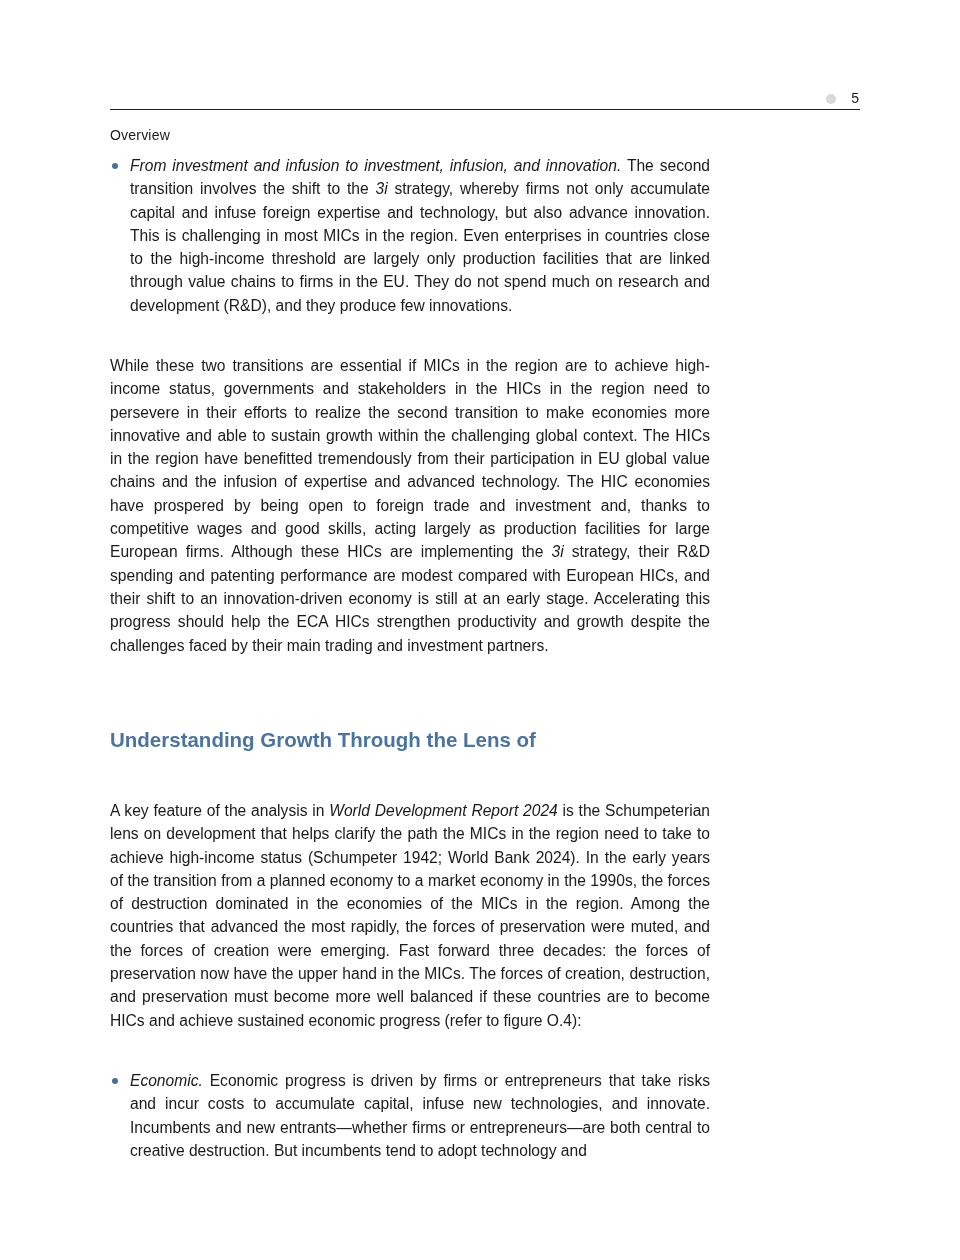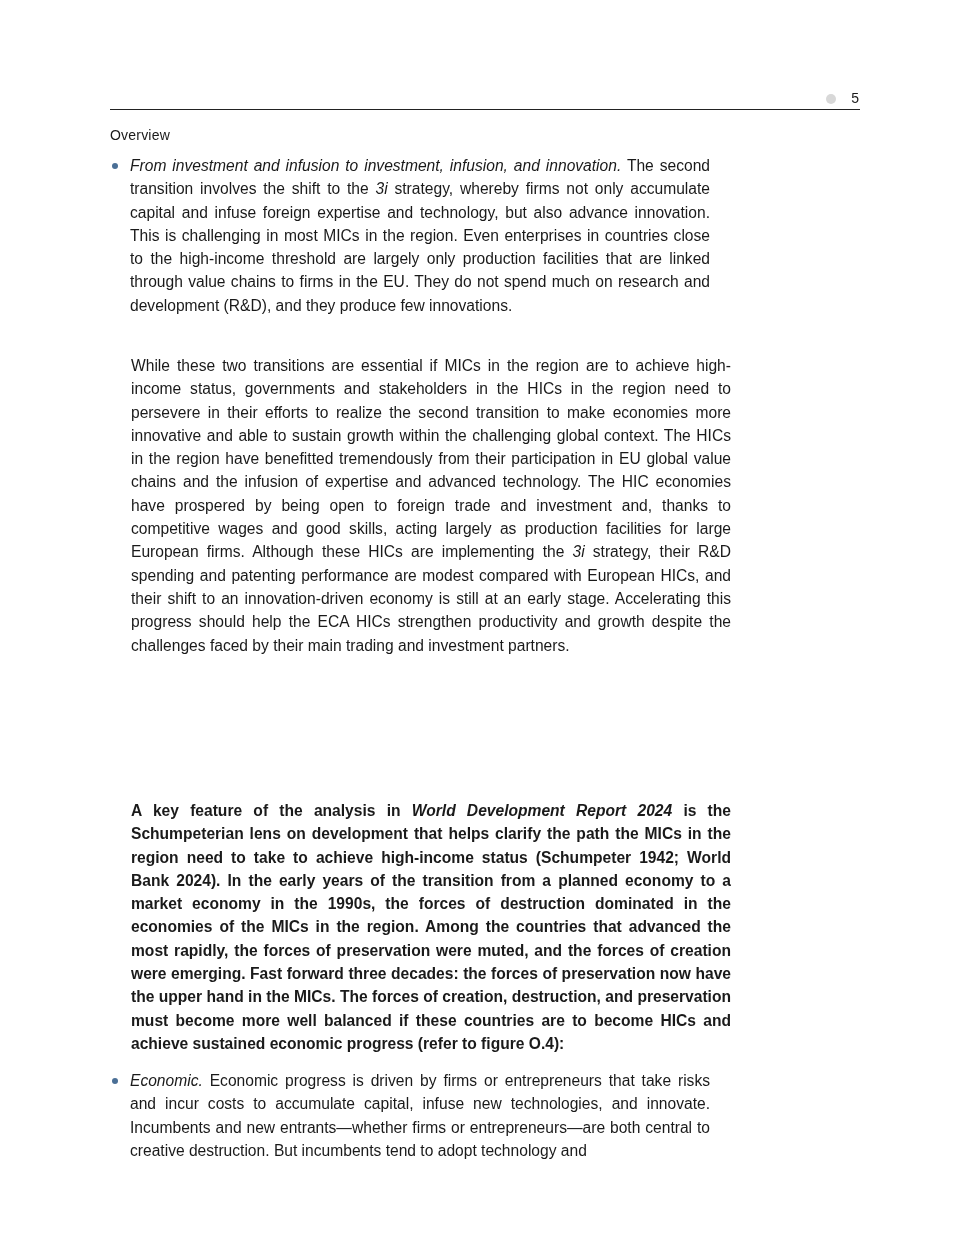--- a/index.html
+++ b/index.html
@@ -5,21 +5,21 @@
   html, body { margin: 0; padding: 0; background: #ffffff; }
   body { width: 960px; height: 1260px; position: relative; overflow: hidden;
          font-family: "Liberation Sans", "DejaVu Sans", sans-serif; color: #1a1a1a; }
   .header { position: absolute; left: 110px; top: 89px; width: 750px; height: 20px;
             border-bottom: 1px solid #222; font-size: 14px; }
   .header .title { position: absolute; left: 0; top: 1px; letter-spacing: 0.2px; margin-top: 37px; }
   .header .dot { position: absolute; right: 24px; top: 5px; width: 10px; height: 10px;
                  border-radius: 50%; background: #d8d8d8; }
   .header .page { position: absolute; right: 1px; top: 1px; }
   .body-text { position: absolute; left: 110px; width: 600px; font-size: 15.6px;
-               line-height: 23.3px; text-align: justify; margin-left: 21px; }
+               line-height: 23.3px; text-align: justify; }
   .bullet { position: absolute; left: 110px; width: 600px; font-size: 15.6px;
             line-height: 23.3px; text-align: justify; }
   .bullet .b { position: absolute; left: 2px; top: 9px; width: 6px; height: 6px;
                border-radius: 50%; background: #4a6f96; }
   .bullet .t { margin-left: 20px; }
   p { margin: 0; }
   .heading { position: absolute; left: 110px; top: 726px; width: 600px;
              font-size: 20.5px; line-height: 27px; font-weight: bold; color: #4a74a0; }
 </style>
 </head>
@@ -34,22 +34,23 @@
 <div class="bullet" style="top:154px;">
   <span class="b"></span>
   <p class="t"><em>From investment and infusion to investment, infusion, and innovation.</em><span> The second transition involves the shift to the </span><em>3i</em><span> strategy, whereby firms not only accumulate capital and infuse foreign expertise and technology, but also advance innovation. This is challenging in most MICs in the region. Even enterprises in countries close to the high-income threshold are largely only production facilities that are linked through value chains to firms in the EU. They do not spend much on research and development (R&amp;D), and they produce few innovations.</span></p>
 </div>
 
 <div class="body-text" style="top:354px;">
   <p><span>While these two transitions are essential if MICs in the region are to achieve high-income status, governments and stakeholders in the HICs in the region need to persevere in their efforts to realize the second transition to make economies more innovative and able to sustain growth within the challenging global context. The HICs in the region have benefitted tremendously from their participation in EU global value chains and the infusion of expertise and advanced technology. The HIC economies have prospered by being open to foreign trade and investment and, thanks to competitive wages and good skills, acting largely as production facilities for large European firms. Although these HICs are implementing the </span><em>3i</em><span> strategy, their R&amp;D spending and patenting performance are modest compared with European HICs, and their shift to an innovation-driven economy is still at an early stage. Accelerating this progress should help the ECA HICs strengthen productivity and growth despite the challenges faced by their main trading and investment partners.</span></p>
 </div>
 
 <div class="heading">
+  <div>Understanding Growth Through the Lens of</div>
 </div>
 
-<div class="body-text" style="top:799px;font-weight:bold;">
+<div class="body-text" style="top:799px;">
   <p><span>A key feature of the analysis in </span><em>World Development Report 2024</em><span> is the Schumpeterian lens on development that helps clarify the path the MICs in the region need to take to achieve high-income status (Schumpeter 1942; World Bank 2024). In the early years of the transition from a planned economy to a market economy in the 1990s, the forces of destruction dominated in the economies of the MICs in the region. Among the countries that advanced the most rapidly, the forces of preservation were muted, and the forces of creation were emerging. Fast forward three decades: the forces of preservation now have the upper hand in the MICs. The forces of creation, destruction, and preservation must become more well balanced if these countries are to become HICs and achieve sustained economic progress (refer to figure O.4):</span></p>
 </div>
 
 <div class="bullet" style="top:1069px;">
   <span class="b"></span>
   <p class="t"><em>Economic.</em><span> Economic progress is driven by firms or entrepreneurs that take risks and incur costs to accumulate capital, infuse new technologies, and innovate. Incumbents and new entrants—whether firms or entrepreneurs—are both central to creative destruction. But incumbents tend to adopt technology and</span></p>
 </div>
 
 </body></html>

